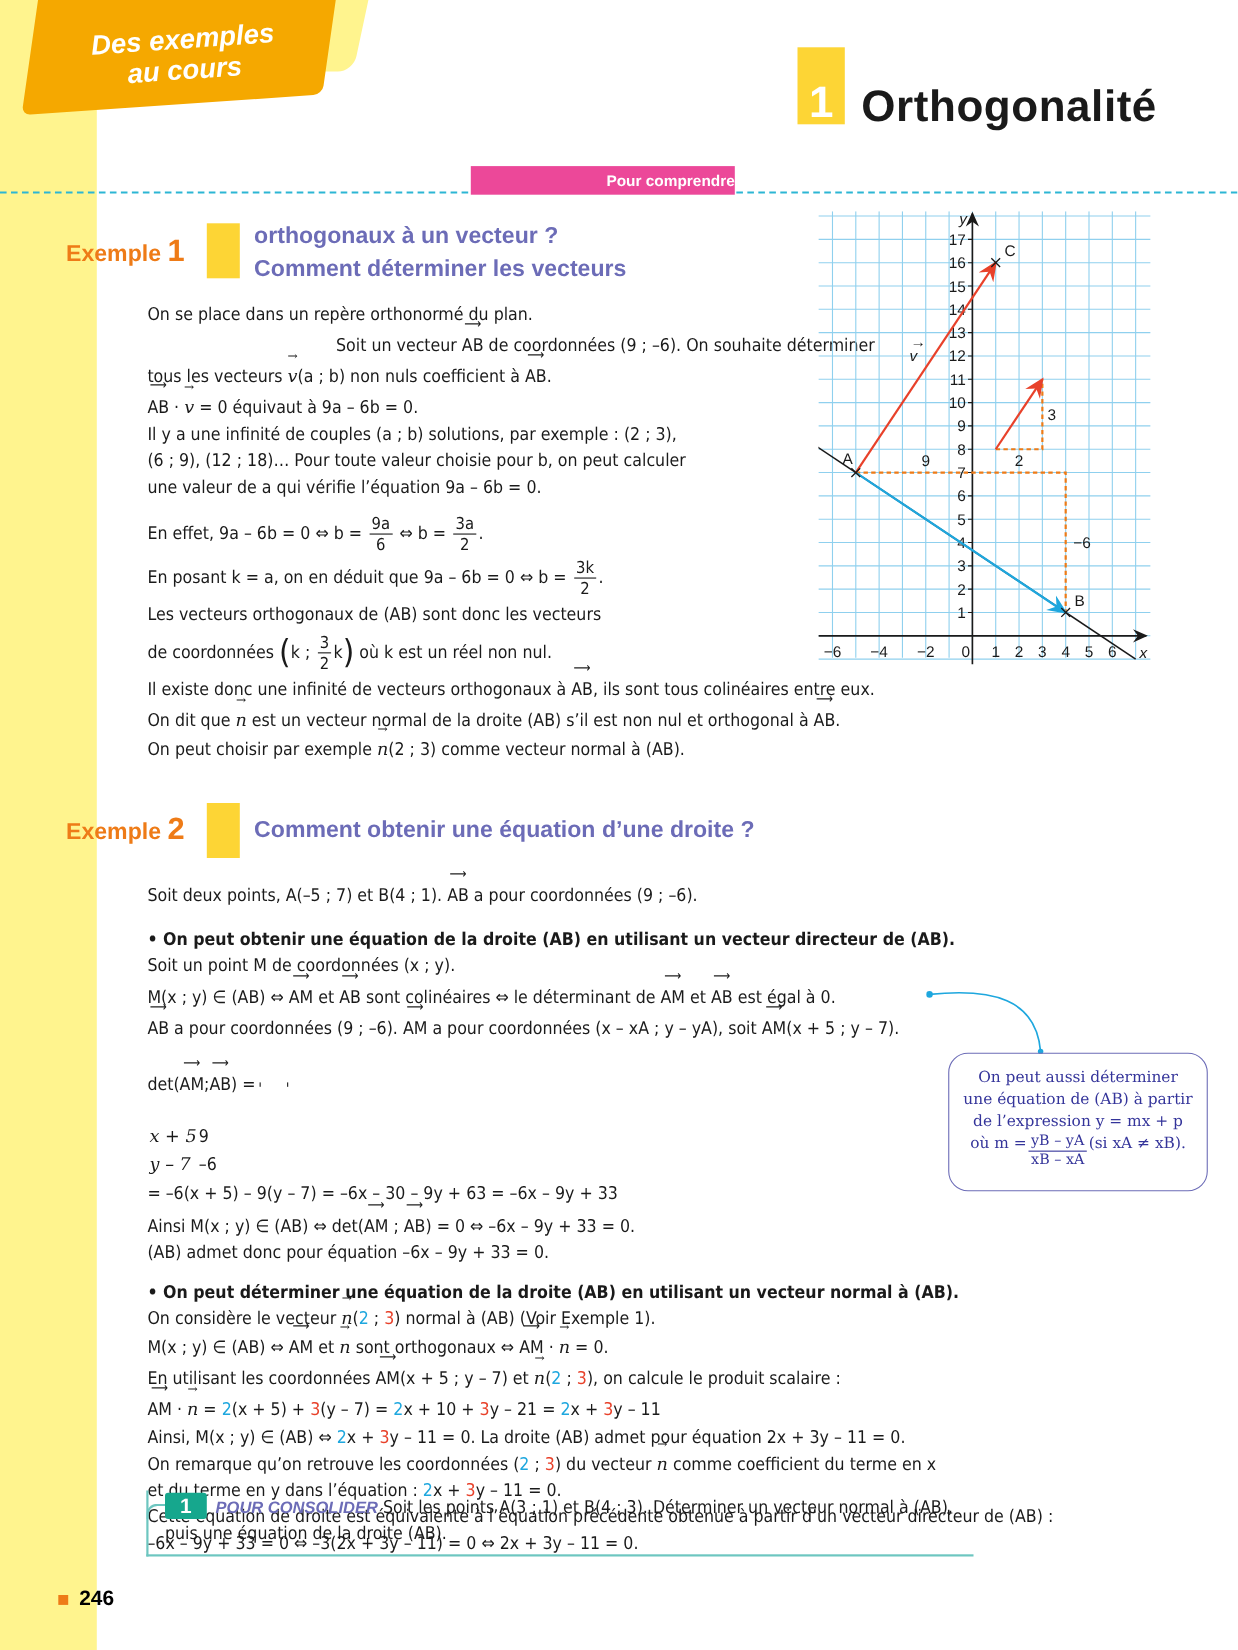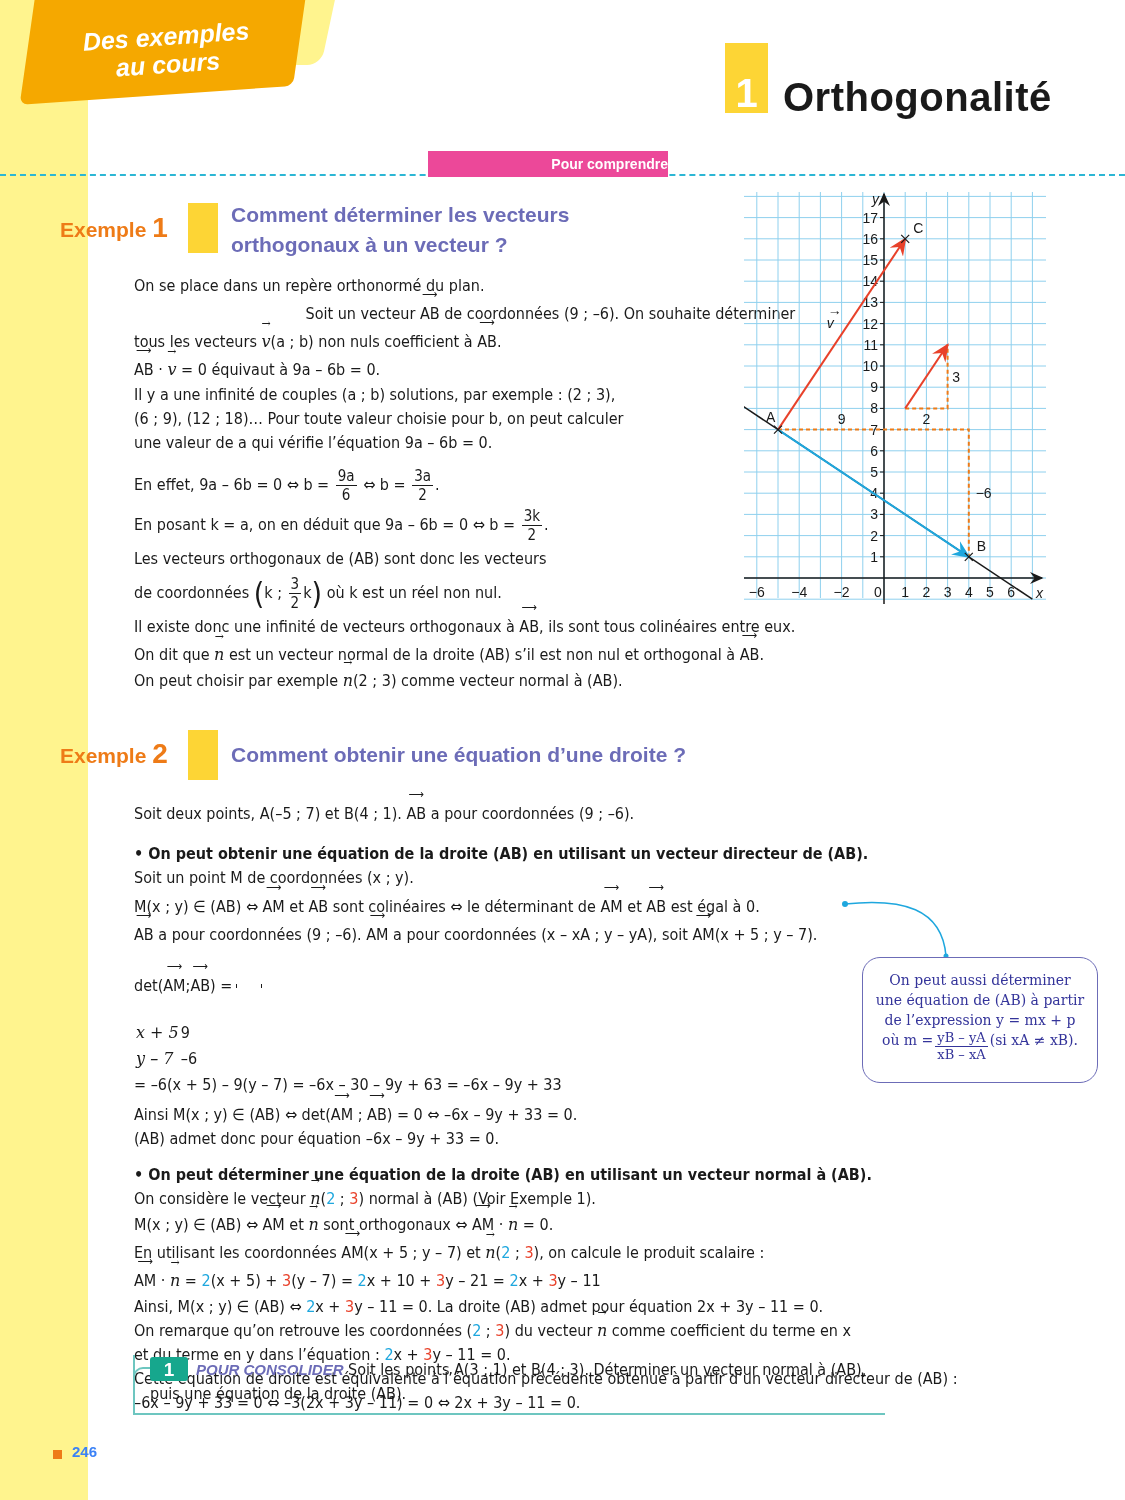--- a/index.html
+++ b/index.html
@@ -29,21 +29,21 @@
   .blue { color: #1ea7de; }
   .red { color: #e8412a; }
   .det { display: inline-block; vertical-align: middle; border-left: 1.5px solid #1a1a1a; border-right: 1.5px solid #1a1a1a; padding: 2px 12px; margin: 0 4px; line-height: 26px; }
   .note { position: absolute; left: 862px; top: 957px; width: 236px; height: 126px; border: 1.5px solid #6c6cb7; border-radius: 18px; font-family: "DejaVu Serif", serif; color: #34349a; font-size: 14px; line-height: 20px; text-align: center; padding-top: 12px; }
   .note-connector { position: absolute; left: 842px; top: 898px; width: 110px; height: 60px; }
   .consolider { position: absolute; left: 133px; top: 1355px; width: 752px; height: 60px; border-left: 2px solid #6dc6c0; border-bottom: 2px solid #6dc6c0; border-bottom-left-radius: 0; }
   .consolider::before { content: ""; position: absolute; left: -2px; top: 12px; width: 16px; height: 12px; border-top: 2px solid #6dc6c0; border-left: 2px solid #6dc6c0; border-top-left-radius: 10px; }
   .cons-num { position: absolute; left: 150px; top: 1357px; width: 38px; height: 24px; background: #16a78d; color: #fff; font-weight: bold; font-family: "Liberation Sans", sans-serif; font-size: 19px; text-align: center; line-height: 25px; border-radius: 3px; }
   .cons-label { color: #6c6cb7; font-weight: bold; font-style: italic; font-family: "Liberation Sans", sans-serif; font-size: 15px; }
   .page-sq { position: absolute; left: 53px; top: 1450px; width: 9px; height: 9px; background: #ee7b17; }
-  .page-num { position: absolute; left: 72px; top: 1443px; font-family: "Liberation Sans", sans-serif; font-weight: bold; font-size: 15px; color: #3b82f6; }
+  .page-num { position: absolute; left: 72px; top: 1443px; font-family: "Liberation Sans", sans-serif; font-weight: bold; font-size: 19px; color: #000000; }
   .graph { position: absolute; left: 744px; top: 192px; width: 302px; height: 412px; }
   .graph text { font-family: "Liberation Sans", sans-serif; font-size: 14px; fill: #1a1a1a; }
 </style>
 </head>
 <body>
 
 <div class="strip"></div>
 <div class="strip-tab"></div>
 <div class="banner"></div>
 <div class="banner-text">
@@ -56,22 +56,22 @@
 
 <div class="dash-line"></div>
 <div class="pour-comp">Pour comprendre</div>
 
 <div class="ex-label" style="left:60px; top:212px;">
   <span>Exemple</span>
   <span class="num">1</span>
 </div>
 <div class="ex-bar" style="left:188px; top:203px; height:50px;"></div>
 <div class="ex-title" style="left:231px; top:200px;">
+  <div>orthogonaux à un vecteur ?</div>
   <div>Comment déterminer les vecteurs</div>
-  <div>orthogonaux à un vecteur ?</div>
 </div>
 
 <div class="text-block" style="left:134px; top:274px;">
   <p style="height:28px;"><span>On se place dans un repère orthonormé du plan.</span></p>
   <p style="height:28px;text-align:right;"><span>Soit un vecteur </span><span class="vec">AB</span><span> de coordonnées (9 ; –6). On souhaite déterminer</span></p>
   <p style="height:28px;"><span>tous les vecteurs </span><span class="vec vecs i">v</span><span>(a ; b) non nuls coefficient à </span><span class="vec">AB</span><span>.</span></p>
   <p style="height:25px;"><span class="vec">AB</span><span> · </span><span class="vec vecs i">v</span><span> = 0 équivaut à 9a – 6b = 0.</span></p>
   <p style="height:24px;">Il y a une infinité de couples (a ; b) solutions, par exemple : (2 ; 3),</p>
   <p style="height:24px;">(6 ; 9), (12 ; 18)… Pour toute valeur choisie pour b, on peut calculer</p>
   <p style="height:36px;">une valeur de a qui vérifie l’équation 9a – 6b = 0.</p>

